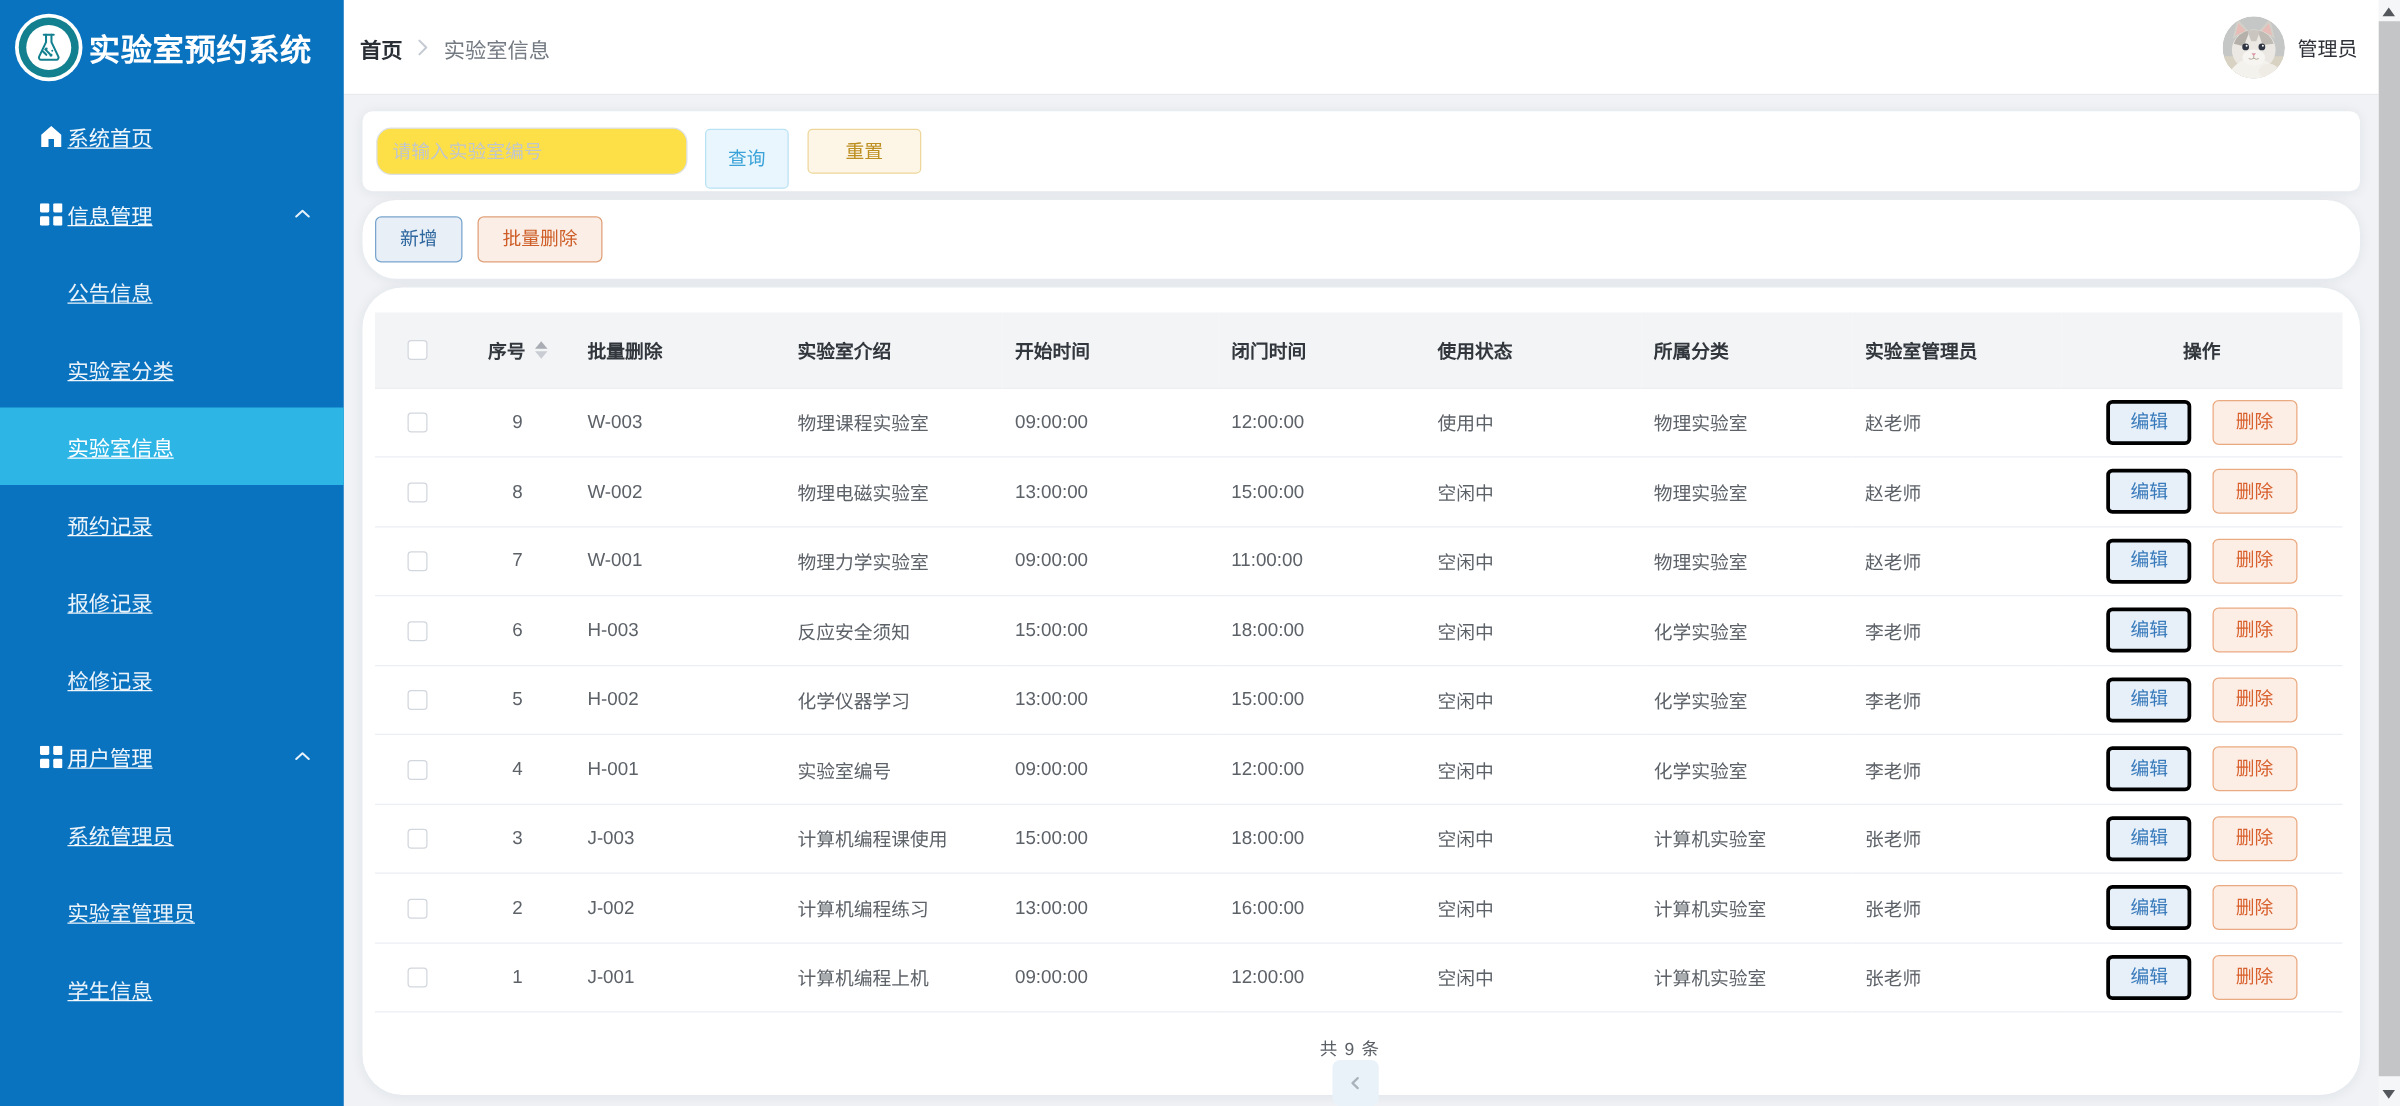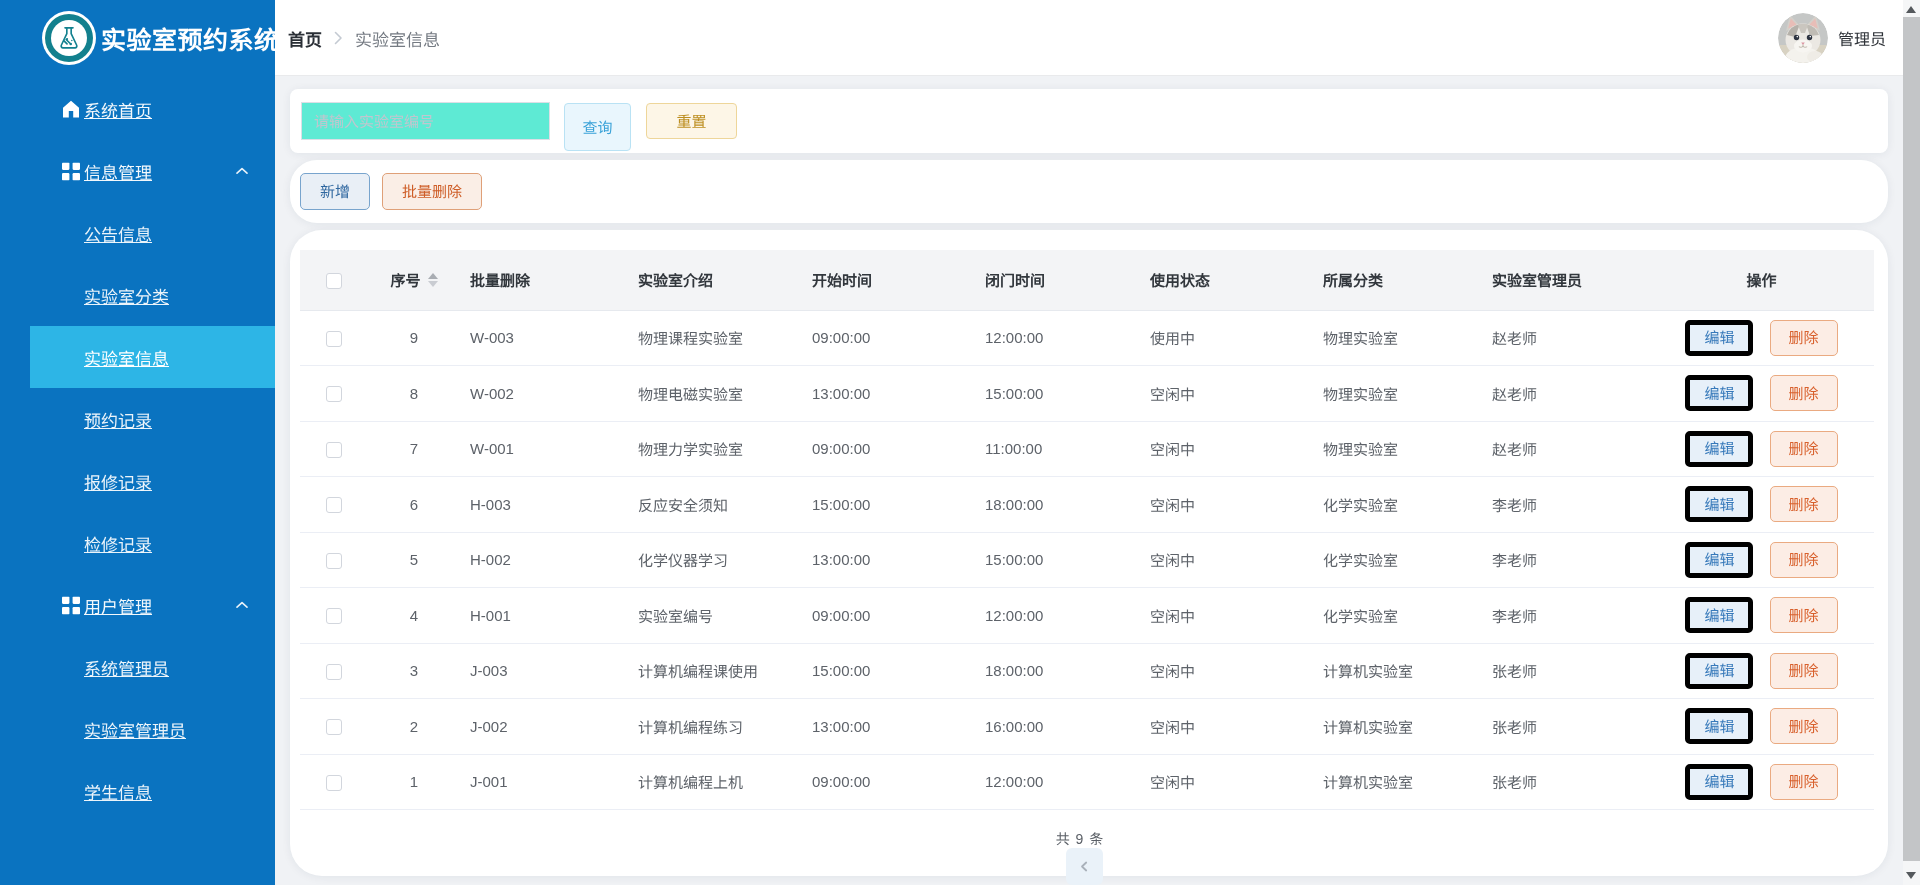--- a/index.html
+++ b/index.html
@@ -6,21 +6,21 @@
   * { margin:0; padding:0; box-sizing:border-box; }
   html,body { width:1920px; height:885px; }
   body {
     position:relative; overflow:hidden;
     font-family:"Liberation Sans", sans-serif;
     background:#f0f2f5;
   }
   
   .sidebar {
     position:absolute; left:0; top:0; width:275px; height:885px;
-    background:#0a73c0; z-index:3;padding-left:30px;
+    background:#0a73c0; z-index:3;
   }
   .logo-row { height:76px; display:flex; align-items:center; padding-left:12px; }
   .logo-badge { width:54px; height:54px; border-radius:50%; background:#fff;
     display:flex; align-items:center; justify-content:center; flex:none; }
   .logo-teal { width:48px; height:48px; border-radius:50%; background:#12808e;
     display:flex; align-items:center; justify-content:center; }
   .logo-disc { width:36px; height:36px; border-radius:50%; background:#fff;
     display:flex; align-items:center; justify-content:center; }
   .logo-title { color:#fff; font-size:25px; font-weight:bold; margin-left:5px;
     letter-spacing:0.5px; white-space:nowrap; }
@@ -51,22 +51,22 @@
   
   .content { position:absolute; left:275px; top:77px; width:1628px; height:808px;
     background:#f0f2f5; z-index:1; }
   .card { position:absolute; left:15px; width:1598px; background:#fff;
     border-radius:8px; box-shadow:0 1px 10px rgba(16,38,70,0.07); }
   .card-search { top:12px; height:64px; }
   .card-actions { top:83px; height:63px;border-radius:27px; }
   .card-table { top:153px; height:646px;border-radius:32px; }
   
   .search-input { position:absolute; left:11px; top:13px; width:249px; height:38px;
-    border:1px solid #dcdfe6; border-radius:0; padding:0 12px; font-size:15px;
-    color:#4a4f57; outline:none; font-family:inherit; background:#5eead4; }
+    border:1px solid #dcdfe6; border-radius:12px; padding:0 12px; font-size:15px;
+    color:#4a4f57; outline:none; font-family:inherit; background:#fde047; }
   .search-input::placeholder { color:#c0c6ce; }
   .btn { display:inline-block; border-radius:4px; font-size:15px; cursor:pointer;
     font-family:inherit; text-align:center; line-height:1; }
   .btn-query { position:absolute; left:274px; top:14px; width:67px; height:48px;
     background:#e9f6fd; border:1px solid #b9e2f4; color:#3aa2d8; }
   .btn-reset { position:absolute; left:356px; top:14px; width:91px; height:36px;
     background:#fdf6e7; border:1px solid #eed69a; color:#bd8f21; }
   
   .btn-add { position:absolute; left:10px; top:13px; width:70px; height:37px;
     background:#e9eff6; border:1px solid #78a4cd; color:#2f679f; border-radius:5px; }
@@ -84,21 +84,21 @@
   tbody td.center { text-align:center; padding:0; }
   .th-inner { display:inline-flex; align-items:center; }
   .checkbox { display:inline-block; width:16px; height:16px; background:#fff;
     border:1px solid #d2d6dd; border-radius:3px; vertical-align:middle; cursor:pointer; }
   .sort-carets { display:inline-flex; flex-direction:column; margin-left:7px;
     cursor:pointer; }
   .caret-up { width:0; height:0; border-left:5px solid transparent;
     border-right:5px solid transparent; border-bottom:6px solid #a9adb3; }
   .caret-down { width:0; height:0; border-left:5px solid transparent;
     border-right:5px solid transparent; border-top:6px solid #c9ccd2; margin-top:2px; }
-  .btn-edit { width:68px; height:36px; background:#e7f0f9; border:5px solid #000000;
+  .btn-edit { width:68px; height:36px; background:#e7f0f9; border:3px solid #000000;
     color:#3779ba; border-radius:5px; margin:0 6px; font-size:15px; }
   .btn-delete { width:68px; height:36px; background:#fcede5; border:1px solid #eaaa81;
     color:#d8602c; border-radius:5px; margin:0 6px; font-size:15px; }
   
   .pager { display:flex; align-items:center; margin:18px 0 0 7px;flex-direction:column; }
   .pager-total { font-size:14px; color:#5b6067; margin-right:21px; letter-spacing:1px; }
   .pg-btn { width:37px; height:37px; border-radius:6px; display:flex; align-items:center;
     justify-content:center; cursor:pointer; margin-right:13px; border:none; }
   .pg-prev, .pg-next { background:#eaf2f9; }
   .pg-page { background:#1171bd; color:#fff; font-size:15px; font-weight:bold;

